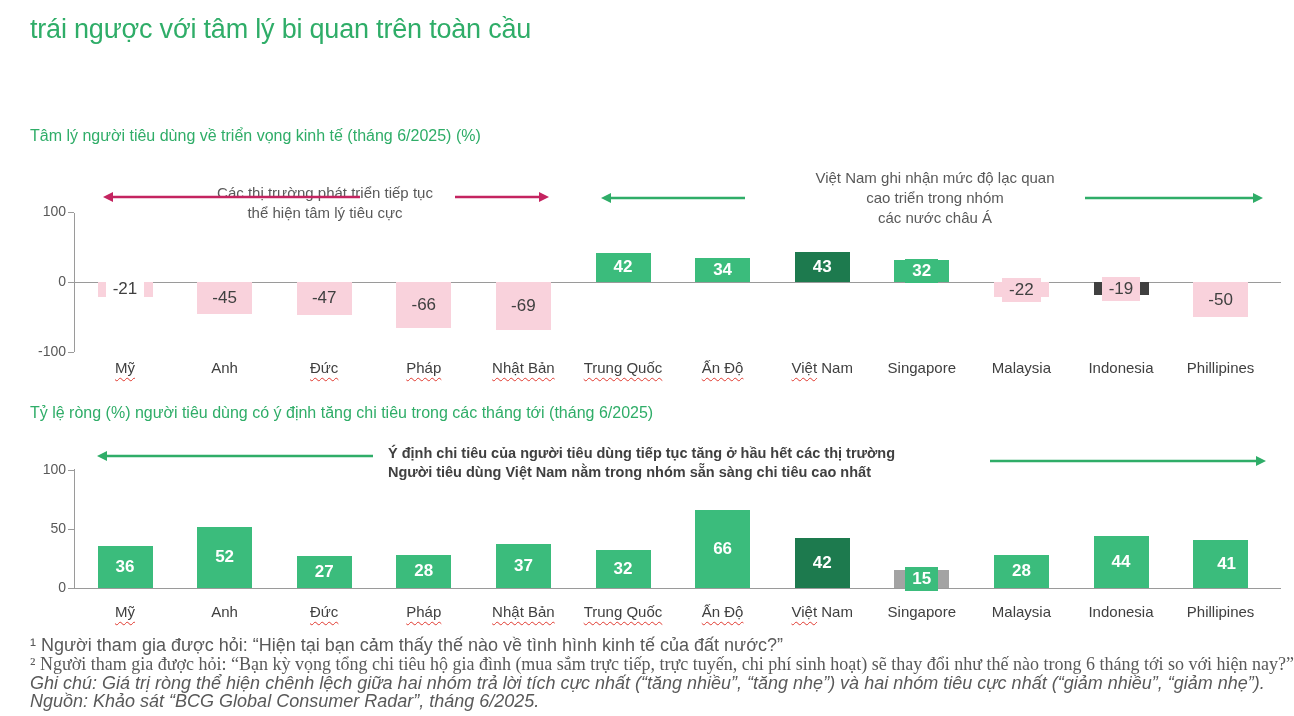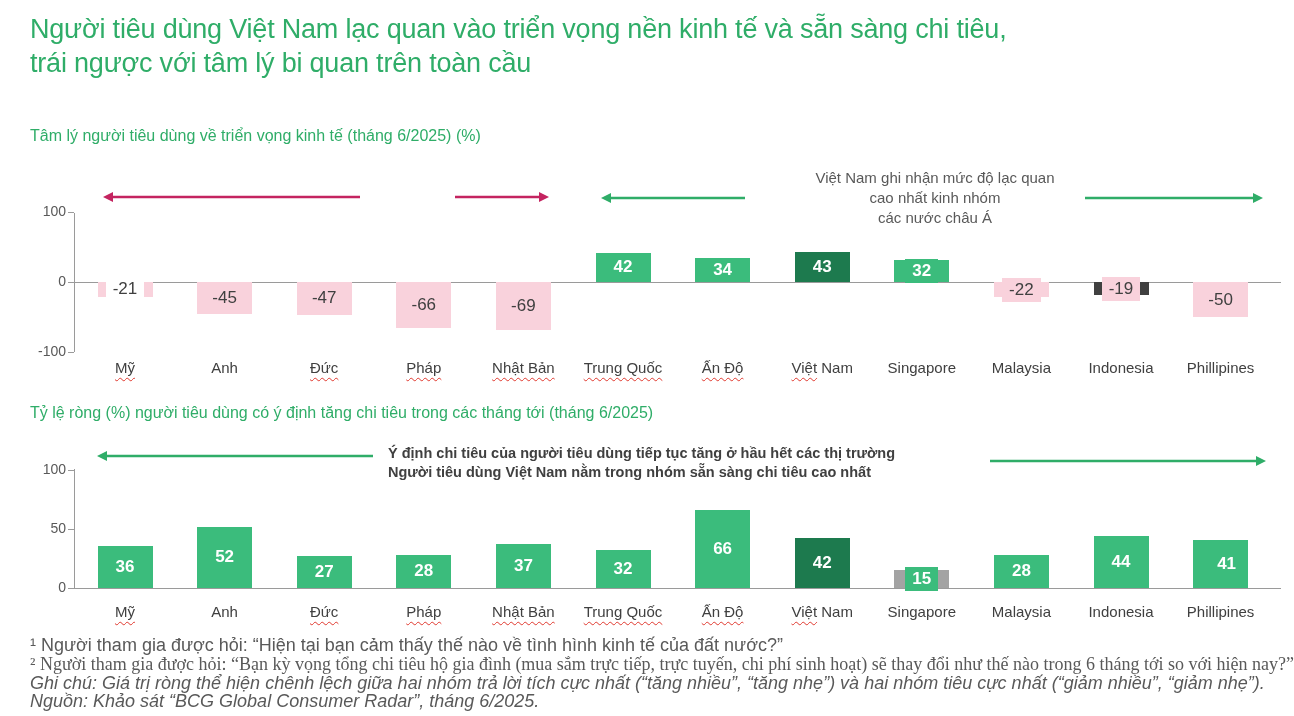--- a/index.html
+++ b/index.html
@@ -21,30 +21,33 @@
   .foot{font-size:18px;line-height:18.8px;white-space:nowrap}
   .foot.it{font-style:italic}
   svg.arrows{position:absolute;left:0;top:0;pointer-events:none}
 </style>
 </head>
 <body>
 
 <div class="stage">
 
   <div class="abs title" style="color: rgb(47, 173, 104);">
-    <div>Người tiêu dùng Việt Nam lạc quan vào triển vọng nền kinh tế và sẵn sàng chi tiêu,</div>
     <div>trái ngược với tâm lý bi quan trên toàn cầu</div>
   </div>
 
   <div class="abs subtitle" style="left: 30px; top: 127px; color: rgb(47, 173, 104);">Tâm lý người tiêu dùng về triển vọng kinh tế (tháng 6/2025) (%)</div>
 
+  <div class="abs ann-gray" style="left: 200px; top: 183px; width: 250px; color: rgb(89, 89, 89);">
+    <div>Các thị trường phát triển tiếp tục</div>
+    <div>thể hiện tâm lý tiêu cực</div>
+  </div>
 
   <div class="abs ann-gray" style="left: 760px; top: 168px; width: 350px; color: rgb(89, 89, 89);">
     <div>Việt Nam ghi nhận mức độ lạc quan</div>
-    <div>cao nhất kinh nhóm</div>
+    <div>cao triển trong nhóm</div>
     <div>các nước châu Á</div>
   </div>
 
   <div class="abs" id="chart1" style="left:0;top:0;width:1294px;height:716px">
       <div class="axisline" style="left: 74px; top: 213px; width: 1px; height: 139px; position: absolute;"></div>
       <div class="axisline" style="left: 74px; top: 282px; width: 1207px; height: 1px; position: absolute;"></div>
       <div class="ytick" style="left: 18px; top: 203px; width: 48px; position: absolute; color: rgb(89, 89, 89);">100</div>
       <div class="tickmark axisline" style="left: 68px; top: 212px; width: 6px; position: absolute;"></div>
       <div class="ytick" style="left: 18px; top: 273px; width: 48px; position: absolute; color: rgb(89, 89, 89);">0</div>
       <div class="tickmark axisline" style="left: 68px; top: 282px; width: 6px; position: absolute;"></div>

